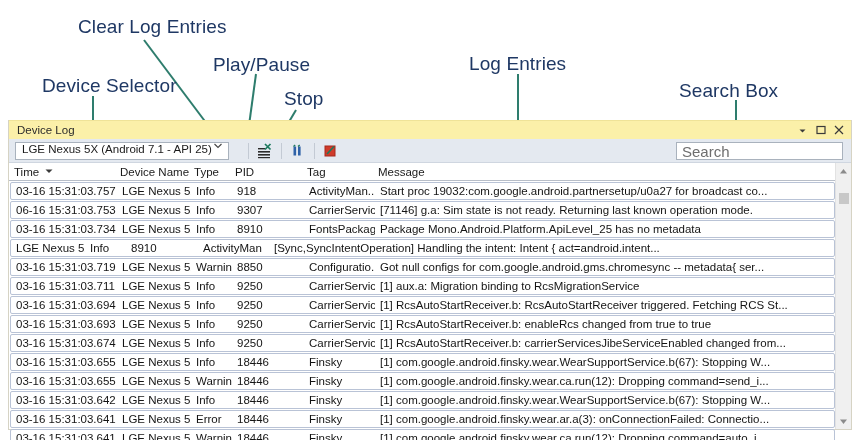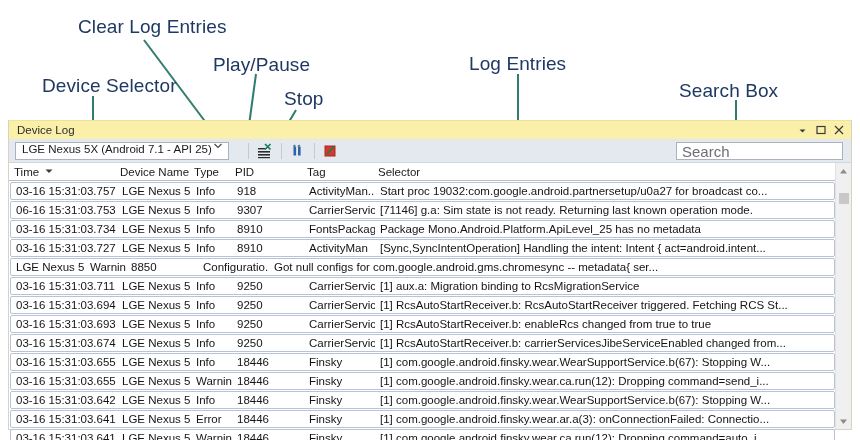--- a/index.html
+++ b/index.html
@@ -306,21 +306,21 @@
             <span class="sort-caret">
               <svg width="8" height="6" viewBox="0 0 8 6">
                   <path d="M0.5 1.5 L4 5 L7.5 1.5 Z" fill="#3b3b3b"></path>
                 </svg>
             </span>
           </div>
           <div class="cell c-device">Device Name</div>
           <div class="cell c-type">Type</div>
           <div class="cell c-pid">PID</div>
           <div class="cell c-tag">Tag</div>
-          <div class="cell c-msg">Selector</div>
+          <div class="cell c-msg">Message</div>
         </div>
 
         <div id="rows-container">
             <div class="row data-row">
               <div class="cell c-time">03-16 15:31:03.757</div>
               <div class="cell c-device">LGE Nexus 5X</div>
               <div class="cell c-type">Info</div>
               <div class="cell c-pid">918</div>
               <div class="cell c-tag">ActivityMan...</div>
               <div class="cell c-msg">Start proc 19032:com.google.android.partnersetup/u0a27 for broadcast co...</div>
@@ -335,28 +335,28 @@
             </div>
             <div class="row data-row">
               <div class="cell c-time">03-16 15:31:03.734</div>
               <div class="cell c-device">LGE Nexus 5X</div>
               <div class="cell c-type">Info</div>
               <div class="cell c-pid">8910</div>
               <div class="cell c-tag">FontsPackag...</div>
               <div class="cell c-msg">Package Mono.Android.Platform.ApiLevel_25 has no metadata</div>
             </div>
             <div class="row data-row">
-              <div class="cell c-time">03-16 15:31:03.727</div>
               <div class="cell c-device">LGE Nexus 5X</div>
               <div class="cell c-type">Info</div>
               <div class="cell c-pid">8910</div>
               <div class="cell c-tag">ActivityMan</div>
               <div class="cell c-msg">[Sync,SyncIntentOperation] Handling the intent: Intent { act=android.intent...</div>
             </div>
             <div class="row data-row">
+              <div class="cell c-time">03-16 15:31:03.719</div>
               <div class="cell c-device">LGE Nexus 5X</div>
               <div class="cell c-type">Warning</div>
               <div class="cell c-pid">8850</div>
               <div class="cell c-tag">Configuratio...</div>
               <div class="cell c-msg">Got null configs for com.google.android.gms.chromesync -- metadata{ ser...</div>
             </div>
             <div class="row data-row">
               <div class="cell c-time">03-16 15:31:03.711</div>
               <div class="cell c-device">LGE Nexus 5X</div>
               <div class="cell c-type">Info</div>

